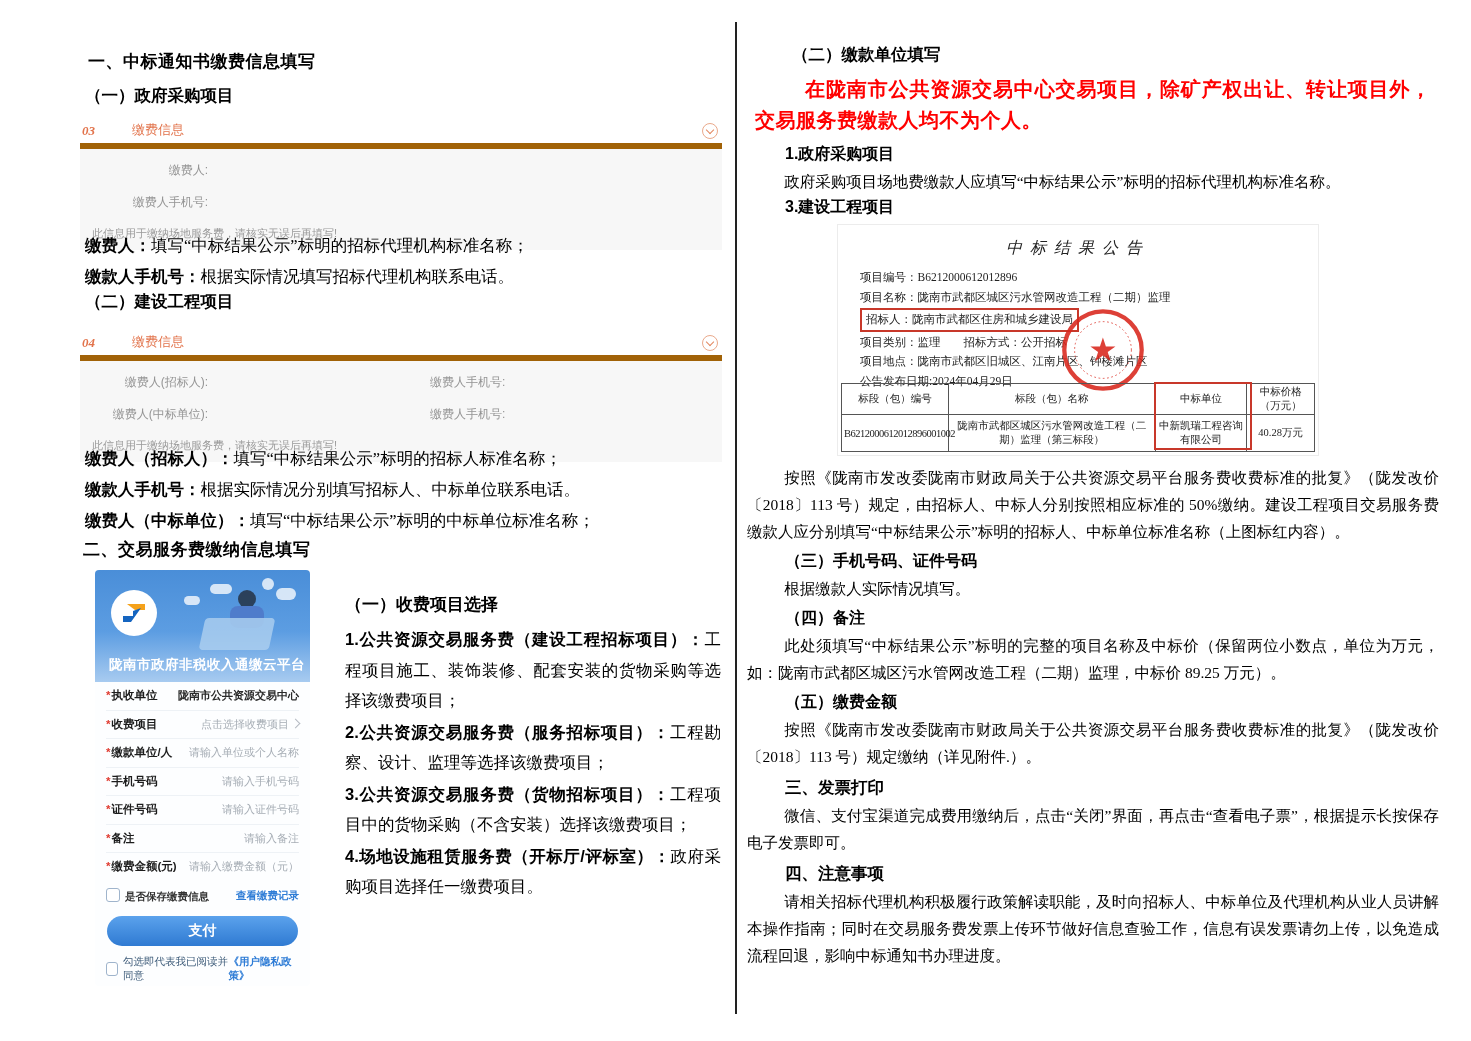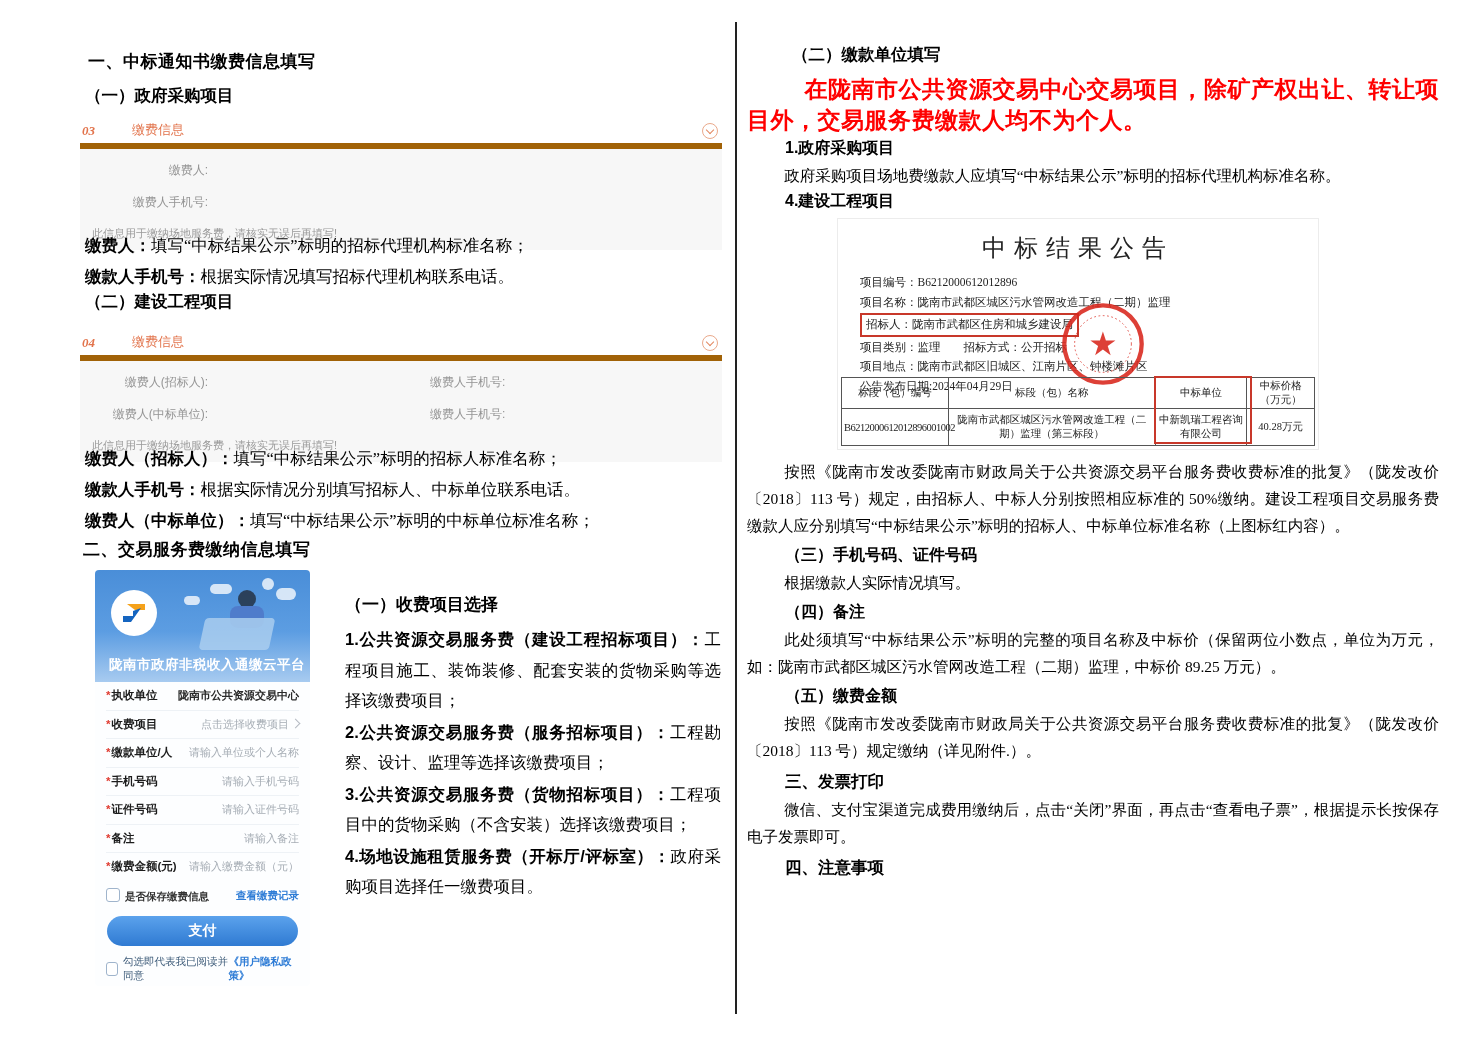--- a/index.html
+++ b/index.html
@@ -58,30 +58,30 @@
       display:flex;align-items:center;justify-content:center;cursor:pointer;}
   .privacy-row{padding:9px 11px;font-size:10.5px;color:#3c5a78;display:flex;align-items:center;}
   
   .fee{left:345px;top:593px;width:376px;}
   .fee h3{margin:0 0 8px 0;font:bold 17px "Liberation Sans",sans-serif;}
   .fee p{margin:0;font-size:16.5px;line-height:30.5px;text-align:justify;}
   .fee .lead{font-family:"Liberation Sans",sans-serif;font-weight:bold;}
   
   .rcol{left:747px;top:44px;width:692px;}
   .rcol .h2b{margin:0 0 8px 45px;font:bold 16.5px "Liberation Sans",sans-serif;}
-  .red-notice{margin:0;color:#ff0000;font-weight:bold;font-size:23px;line-height:31px;
+  .red-notice{margin:8px;color:#ff0000;font-weight:bold;font-size:20px;line-height:31px;
       text-indent:2.5em;text-align:justify;letter-spacing:.5px;}
   .subnum{margin:2px 0 3px 38px;font:bold 16px "Liberation Sans",sans-serif;}
   .body-p{margin:2px 0;font-size:15.5px;line-height:27px;text-indent:2.4em;text-align:justify;}
   .subhead{margin:6px 0 3px 38px;font:bold 16px "Liberation Sans",sans-serif;}
   .sechead{margin:7px 0 3px 38px;font:bold 16.5px "Liberation Sans",sans-serif;}
   
   .ann{position:relative;margin:6px 0 8px 90px;width:480px;height:230px;background:#fff;
       border:1px solid #ececec;font-family:"Liberation Serif",serif;}
-  .ann-title{text-align:center;font-size:24px;letter-spacing:8px;margin-top:13px;color:#222;}
+  .ann-title{text-align:center;font-size:16px;letter-spacing:8px;margin-top:13px;color:#222;font-style:italic;}
   .ann-meta{margin:9px 0 0 22px;font-size:11.5px;line-height:19.5px;color:#222;}
   .redbox{display:inline-block;border:2px solid #c8382a;padding:0 4px;margin:1px 0;}
   .seal{position:absolute;left:222px;top:82px;width:86px;height:86px;opacity:.88;}
   .ann-table{position:absolute;left:3px;top:158px;width:474px;border-collapse:collapse;table-layout:fixed;}
   .ann-table th,.ann-table td{border:1px solid #555;text-align:center;color:#222;font-weight:normal;padding:1px 2px;}
   .ann-table th{font-size:10.5px;height:24px;}
   .ann-table td{font-size:10.5px;height:34px;}
   .td-code{font-size:9px;letter-spacing:-.5px;}
   .redcol{position:absolute;left:316px;top:157px;width:94px;height:64px;border:2px solid #c8382a;pointer-events:none;}
 </style>
@@ -211,21 +211,21 @@
   <p><span class="lead">2.公共资源交易服务费（服务招标项目）：</span><span>工程勘察、设计、监理等选择该缴费项目；</span></p>
   <p><span class="lead">3.公共资源交易服务费（货物招标项目）：</span><span>工程项目中的货物采购（不含安装）选择该缴费项目；</span></p>
   <p><span class="lead">4.场地设施租赁服务费（开标厅/评标室）：</span><span>政府采购项目选择任一缴费项目。</span></p>
 </div>
 
 <div class="abs rcol">
   <div class="h2b">（二）缴款单位填写</div>
   <p class="red-notice">在陇南市公共资源交易中心交易项目，除矿产权出让、转让项目外，交易服务费缴款人均不为个人。</p>
   <div class="subnum">1.政府采购项目</div>
   <p class="body-p">政府采购项目场地费缴款人应填写“中标结果公示”标明的招标代理机构标准名称。</p>
-  <div class="subnum">4.建设工程项目</div>
+  <div class="subnum">3.建设工程项目</div>
 
   <div class="ann">
     <div class="ann-title">中标结果公告</div>
     <div class="ann-meta">
       <div>项目编号：B6212000612012896</div>
       <div>项目名称：陇南市武都区城区污水管网改造工程（二期）监理</div>
       <div><span class="redbox">招标人：陇南市武都区住房和城乡建设局</span></div>
       <div>项目类别：监理　　招标方式：公开招标</div>
       <div>项目地点：陇南市武都区旧城区、江南片区、钟楼滩片区</div>
       <div>公告发布日期:2024年04月29日</div>
@@ -263,13 +263,14 @@
   <p class="body-p">按照《陇南市发改委陇南市财政局关于公共资源交易平台服务费收费标准的批复》（陇发改价〔2018〕113 号）规定，由招标人、中标人分别按照相应标准的 50%缴纳。建设工程项目交易服务费缴款人应分别填写“中标结果公示”标明的招标人、中标单位标准名称（上图标红内容）。</p>
   <div class="subhead">（三）手机号码、证件号码</div>
   <p class="body-p">根据缴款人实际情况填写。</p>
   <div class="subhead">（四）备注</div>
   <p class="body-p">此处须填写“中标结果公示”标明的完整的项目名称及中标价（保留两位小数点，单位为万元，如：陇南市武都区城区污水管网改造工程（二期）监理，中标价 89.25 万元）。</p>
   <div class="subhead">（五）缴费金额</div>
   <p class="body-p">按照《陇南市发改委陇南市财政局关于公共资源交易平台服务费收费标准的批复》（陇发改价〔2018〕113 号）规定缴纳（详见附件.）。</p>
   <div class="sechead">三、发票打印</div>
   <p class="body-p">微信、支付宝渠道完成费用缴纳后，点击“关闭”界面，再点击“查看电子票”，根据提示长按保存电子发票即可。</p>
   <div class="sechead">四、注意事项</div>
+  <p class="body-p">请相关招标代理机构积极履行政策解读职能，及时向招标人、中标单位及代理机构从业人员讲解本操作指南；同时在交易服务费发票上传环节做好信息查验工作，信息有误发票请勿上传，以免造成流程回退，影响中标通知书办理进度。</p>
 </div>
 
 </body></html>

